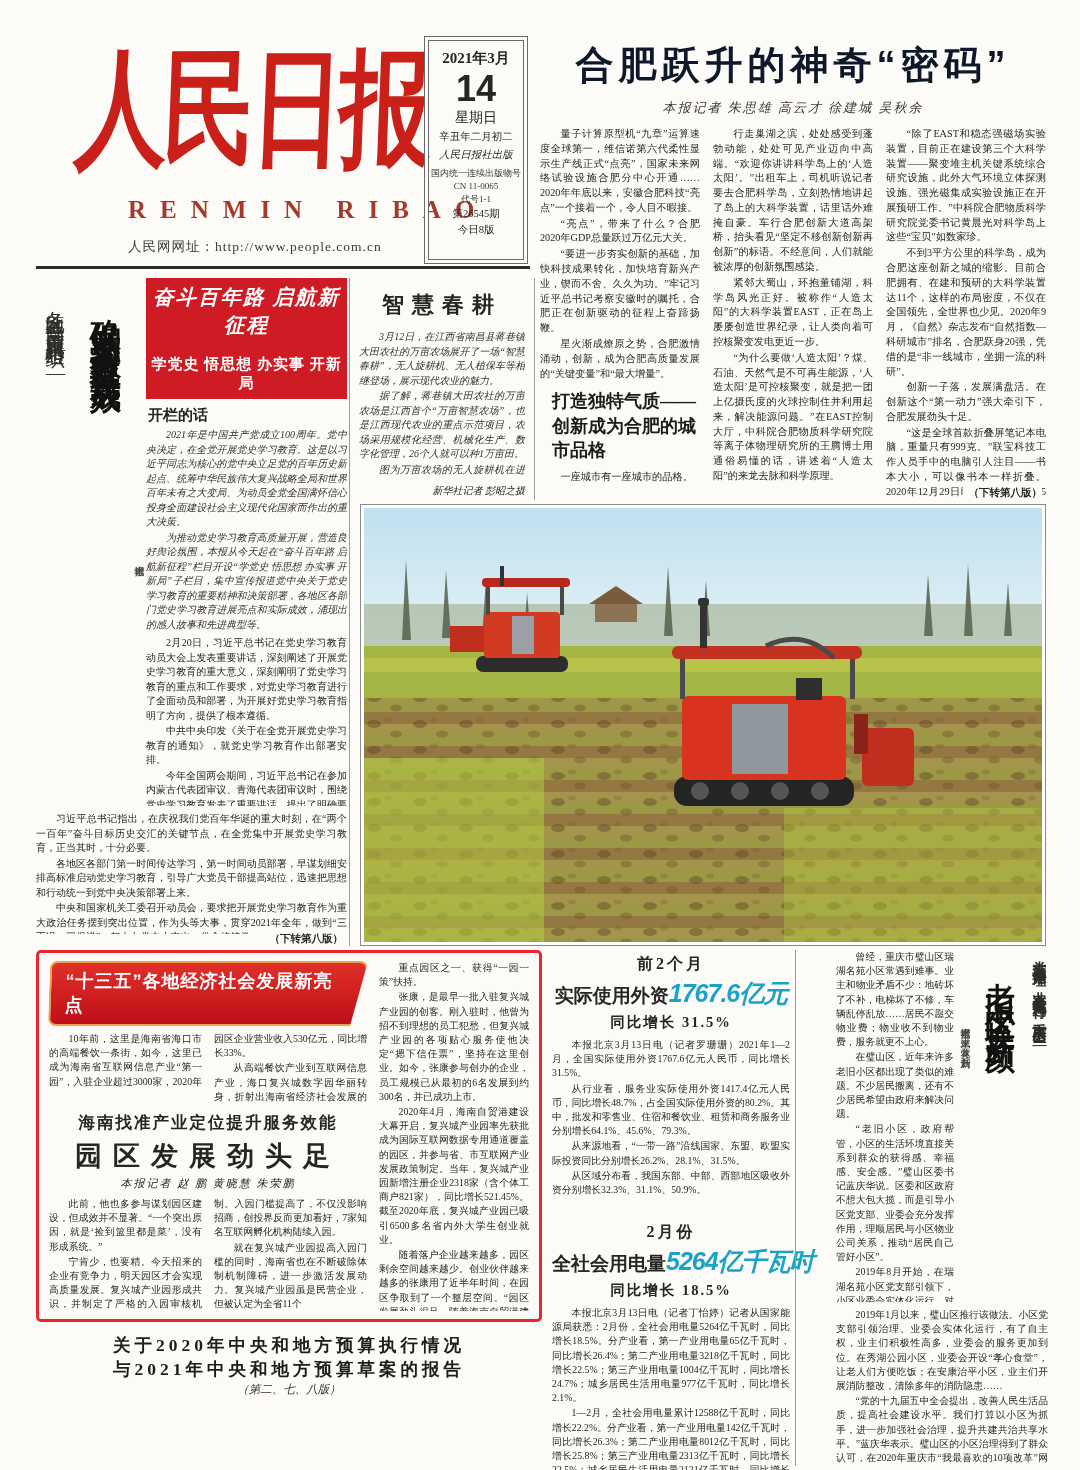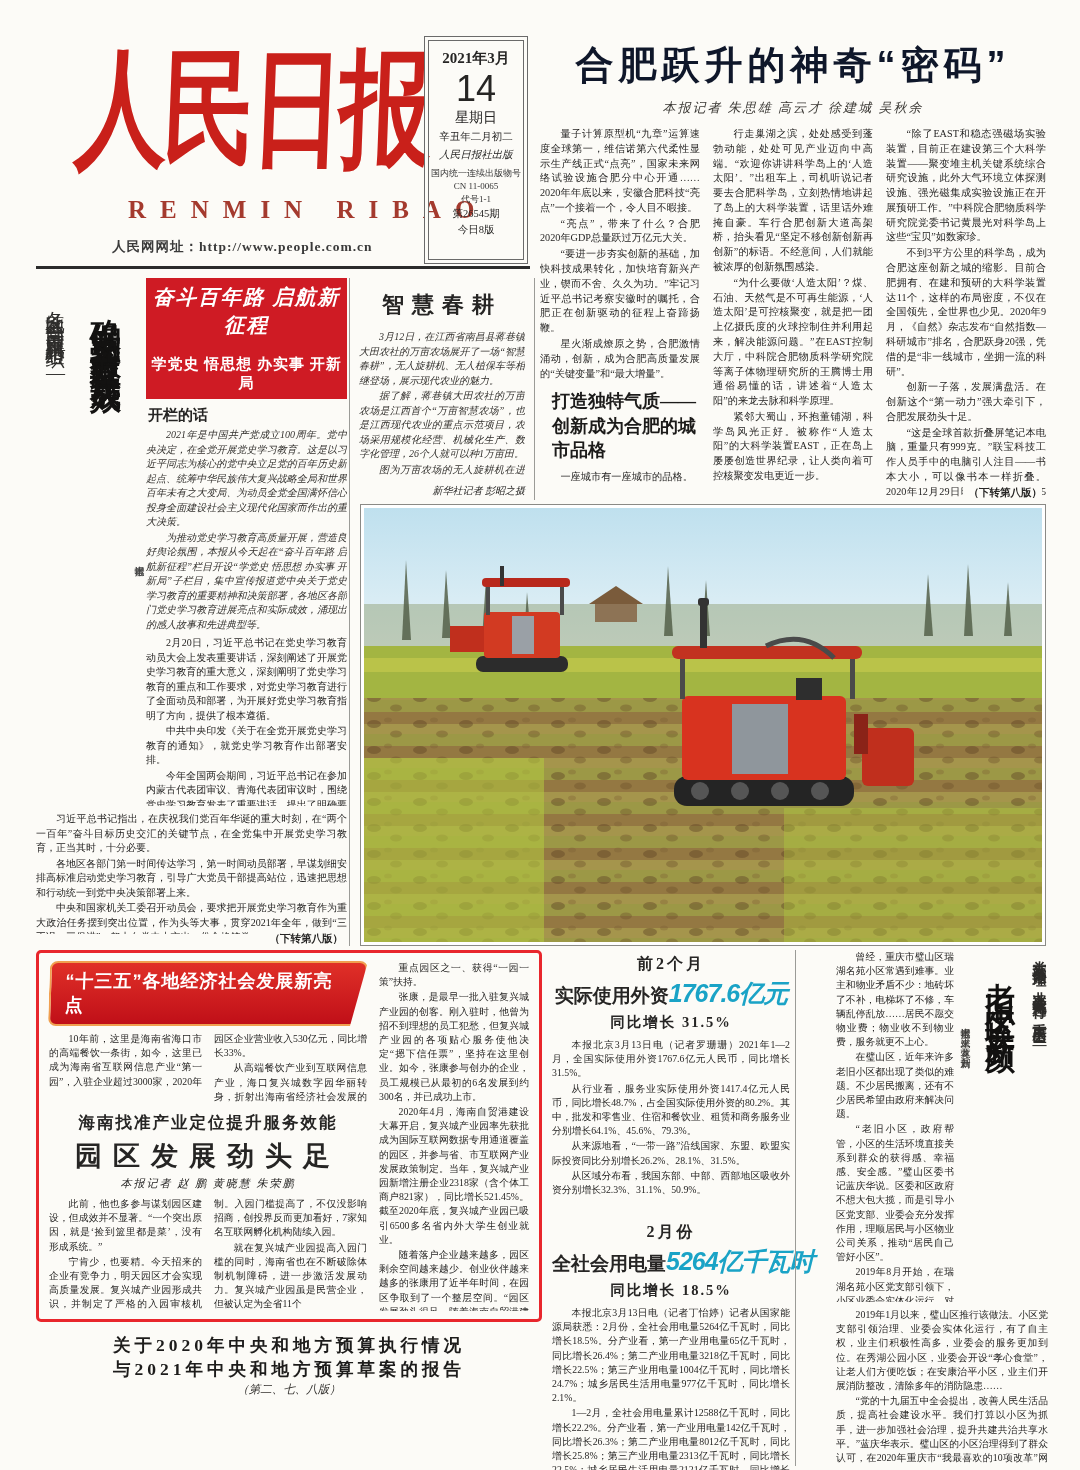--- a/index.html
+++ b/index.html
@@ -12,21 +12,21 @@
   
   .brand{font-weight:bold;color:#c9201a;font-size:92px;letter-spacing:-4px;
          transform:scaleY(1.38) skewX(-3deg);transform-origin:top left;line-height:1;}
   .latin{font-weight:bold;color:#a43a2e;font-size:25px;letter-spacing:14px;}
   .site{font-size:13.5px;color:#3a3a3a;letter-spacing:1px;}
   .mast-rule{background:#2b2b2b;}
   
   .datebox{border:1px solid #6a6a6a;box-shadow:inset 0 0 0 3px #fcfbf7,inset 0 0 0 4px #6a6a6a;
            text-align:center;padding-top:12px;box-sizing:border-box;}
   .db-ym{font-size:15px;font-weight:bold;}
-  .db-day{font-size:36px;font-weight:normal;font-family:"Liberation Sans",sans-serif;line-height:1.15;}
+  .db-day{font-size:36px;font-weight:bold;font-family:"Liberation Sans",sans-serif;line-height:1.15;}
   .db-wk{font-size:14px;margin-bottom:2px;}
   .db-s{font-size:10.5px;line-height:1.5;}
   .db-xs{font-size:9px;line-height:1.45;color:#333;}
   
   .hf-title{font-family:"Liberation Sans",sans-serif;font-weight:900;font-size:38px;
             letter-spacing:5px;text-align:center;color:#0f172a;white-space:nowrap;}
   .byline{font-style:italic;font-size:13px;text-align:center;color:#3c3a36;letter-spacing:2px;}
   .cols3{column-count:3;column-gap:13px;font-size:10.2px;}
   .cols2{column-count:2;column-gap:12px;font-size:9.8px;}
   .flow-sub{font-weight:bold;font-size:18px;line-height:1.35;margin:8px 0 8px 0;
@@ -81,21 +81,21 @@
   .n-pages{font-size:11.5px;font-style:italic;margin:1px 0 8px;color:#33312e;}
   .clip{overflow:hidden;}
 </style>
 </head>
 <body>
 
 <div class="page">
 
   <div class="abs brand" style="left:78px;top:46px;">人民日报</div>
   <div class="abs latin" style="left:128px;top:196px;">RENMIN RIBAO</div>
-  <div class="abs site" style="left:112px;top:238px;font-weight:bold;">人民网网址：http://www.people.com.cn</div>
+  <div class="abs site" style="left:128px;top:238px;">人民网网址：http://www.people.com.cn</div>
   <div class="abs mast-rule" style="left:36px;top:266px;width:494px;height:3px;"></div>
 
   <div class="abs datebox" style="left:424px;top:36px;width:104px;height:228px;">
     <div class="db-ym">2021年3月</div>
     <div class="db-day">14</div>
     <div class="db-wk">星期日</div>
     <div class="db-s">辛丑年二月初二</div>
     <div class="db-s" style="font-style:italic;margin:2px 0 4px;">人民日报社出版</div>
     <div class="db-xs">国内统一连续出版物号</div>
     <div class="db-xs">CN 11-0065</div>
@@ -111,22 +111,22 @@
       <div>
           <p class="para">量子计算原型机“九章”运算速度全球第一，维信诺第六代柔性显示生产线正式“点亮”，国家未来网络试验设施合肥分中心开通……2020年年底以来，安徽合肥科技“亮点”一个接着一个，令人目不暇接。</p>
           <p class="para">“亮点”，带来了什么？合肥2020年GDP总量跃过万亿元大关。</p>
           <p class="para">“要进一步夯实创新的基础，加快科技成果转化，加快培育新兴产业，锲而不舍、久久为功。”牢记习近平总书记考察安徽时的嘱托，合肥正在创新驱动的征程上奋蹄扬鞭。</p>
           <p class="para">星火渐成燎原之势，合肥激情涌动，创新，成为合肥高质量发展的“关键变量”和“最大增量”。</p>
         </div>
       <div class="flow-sub">打造独特气质——创新成为合肥的城市品格</div>
       <div>
           <p class="para">一座城市有一座城市的品格。</p>
           <p class="para">行走巢湖之滨，处处感受到蓬勃动能，处处可见产业迈向中高端。“欢迎你讲讲科学岛上的‘人造太阳’。”出租车上，司机听说记者要去合肥科学岛，立刻热情地讲起了岛上的大科学装置，话里话外难掩自豪。车行合肥创新大道高架桥，抬头看见“坚定不移创新创新再创新”的标语。不经意间，人们就能被浓厚的创新氛围感染。</p>
+          <p class="para">紧邻大蜀山，环抱董铺湖，科学岛风光正好。被称作“人造太阳”的大科学装置EAST，正在岛上屡屡创造世界纪录，让人类向着可控核聚变发电更近一步。</p>
           <p class="para">“为什么要做‘人造太阳’？煤、石油、天然气是不可再生能源，‘人造太阳’是可控核聚变，就是把一团上亿摄氏度的火球控制住并利用起来，解决能源问题。”在EAST控制大厅，中科院合肥物质科学研究院等离子体物理研究所的王腾博士用通俗易懂的话，讲述着“人造太阳”的来龙去脉和科学原理。</p>
-          <p class="para">紧邻大蜀山，环抱董铺湖，科学岛风光正好。被称作“人造太阳”的大科学装置EAST，正在岛上屡屡创造世界纪录，让人类向着可控核聚变发电更近一步。</p>
           <p class="para">“除了EAST和稳态强磁场实验装置，目前正在建设第三个大科学装置——聚变堆主机关键系统综合研究设施，此外大气环境立体探测设施、强光磁集成实验设施正在开展预研工作。”中科院合肥物质科学研究院党委书记黄晨光对科学岛上这些“宝贝”如数家珍。</p>
           <p class="para">不到3平方公里的科学岛，成为合肥这座创新之城的缩影。目前合肥拥有、在建和预研的大科学装置达11个，这样的布局密度，不仅在全国领先，全世界也少见。2020年9月，《自然》杂志发布“自然指数—科研城市”排名，合肥跃身20强，凭借的是“非一线城市，坐拥一流的科研”。</p>
           <p class="para">创新一子落，发展满盘活。在创新这个“第一动力”强大牵引下，合肥发展劲头十足。</p>
           <p class="para">“这是全球首款折叠屏笔记本电脑，重量只有999克。”联宝科技工作人员手中的电脑引人注目——书本大小，可以像书本一样折叠。2020年12月29日晚，随着满载3025台电脑的物流车驶出，这个由联想集团投资的全球最大个人计算机研发制造基地，年销售收入突破1000亿元，成为合肥首家营收超千亿的制造业“千亿企业”。</p>
         </div>
     </div>
     <div class="jump">（下转第八版）</div>
   </div>
 
   <div class="abs" style="left:36px;top:278px;width:311px;height:668px;">

